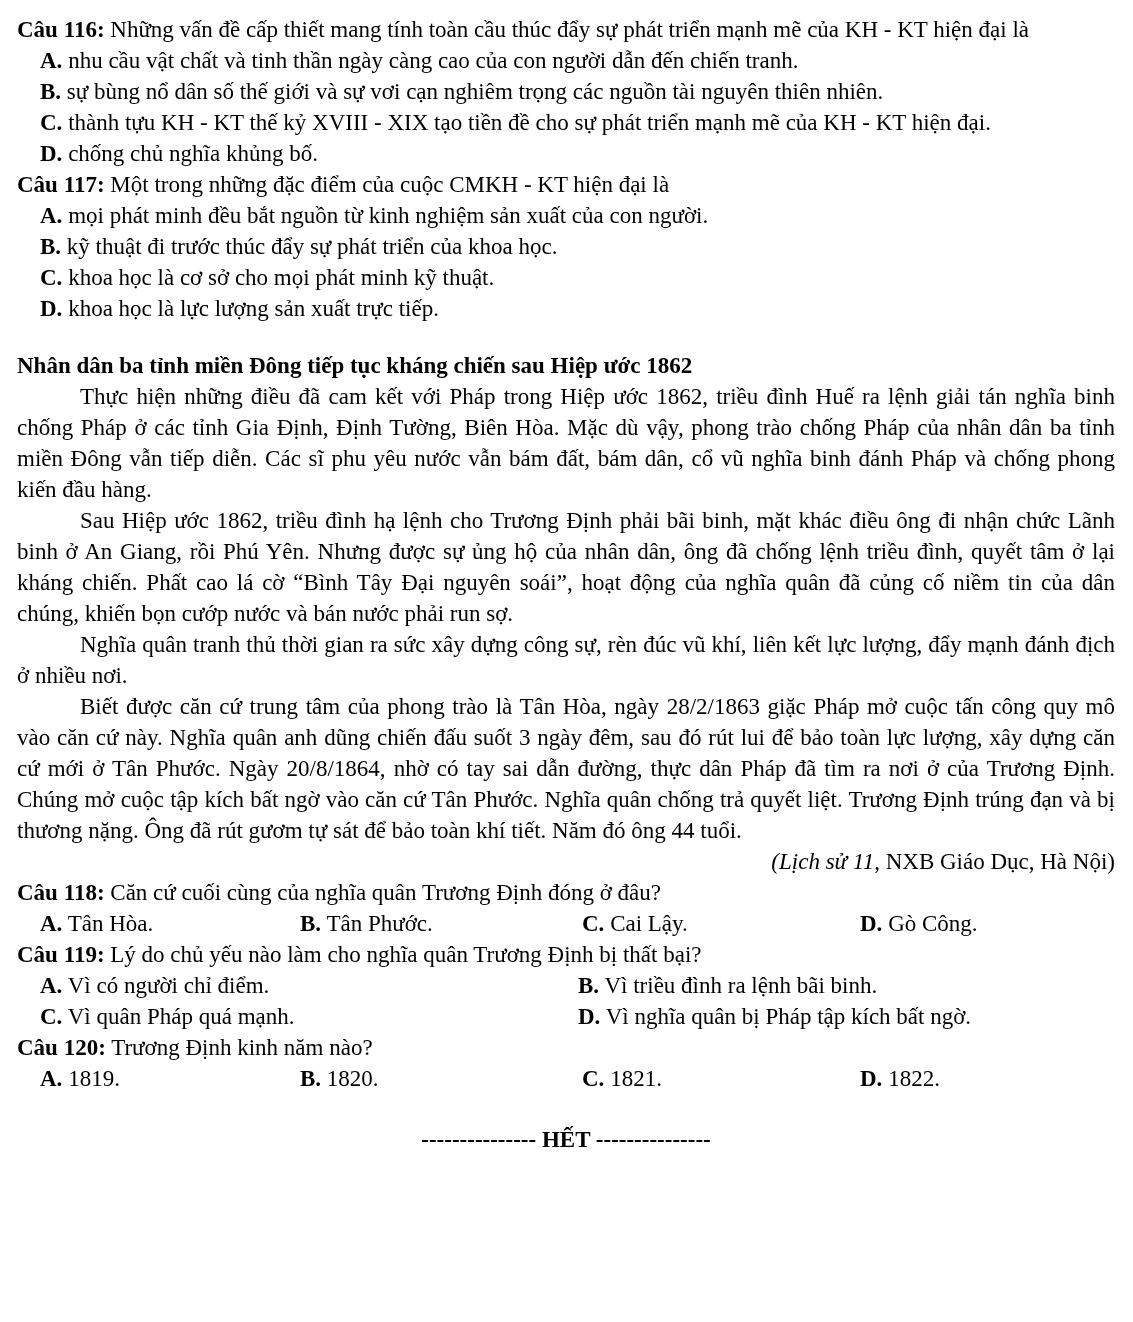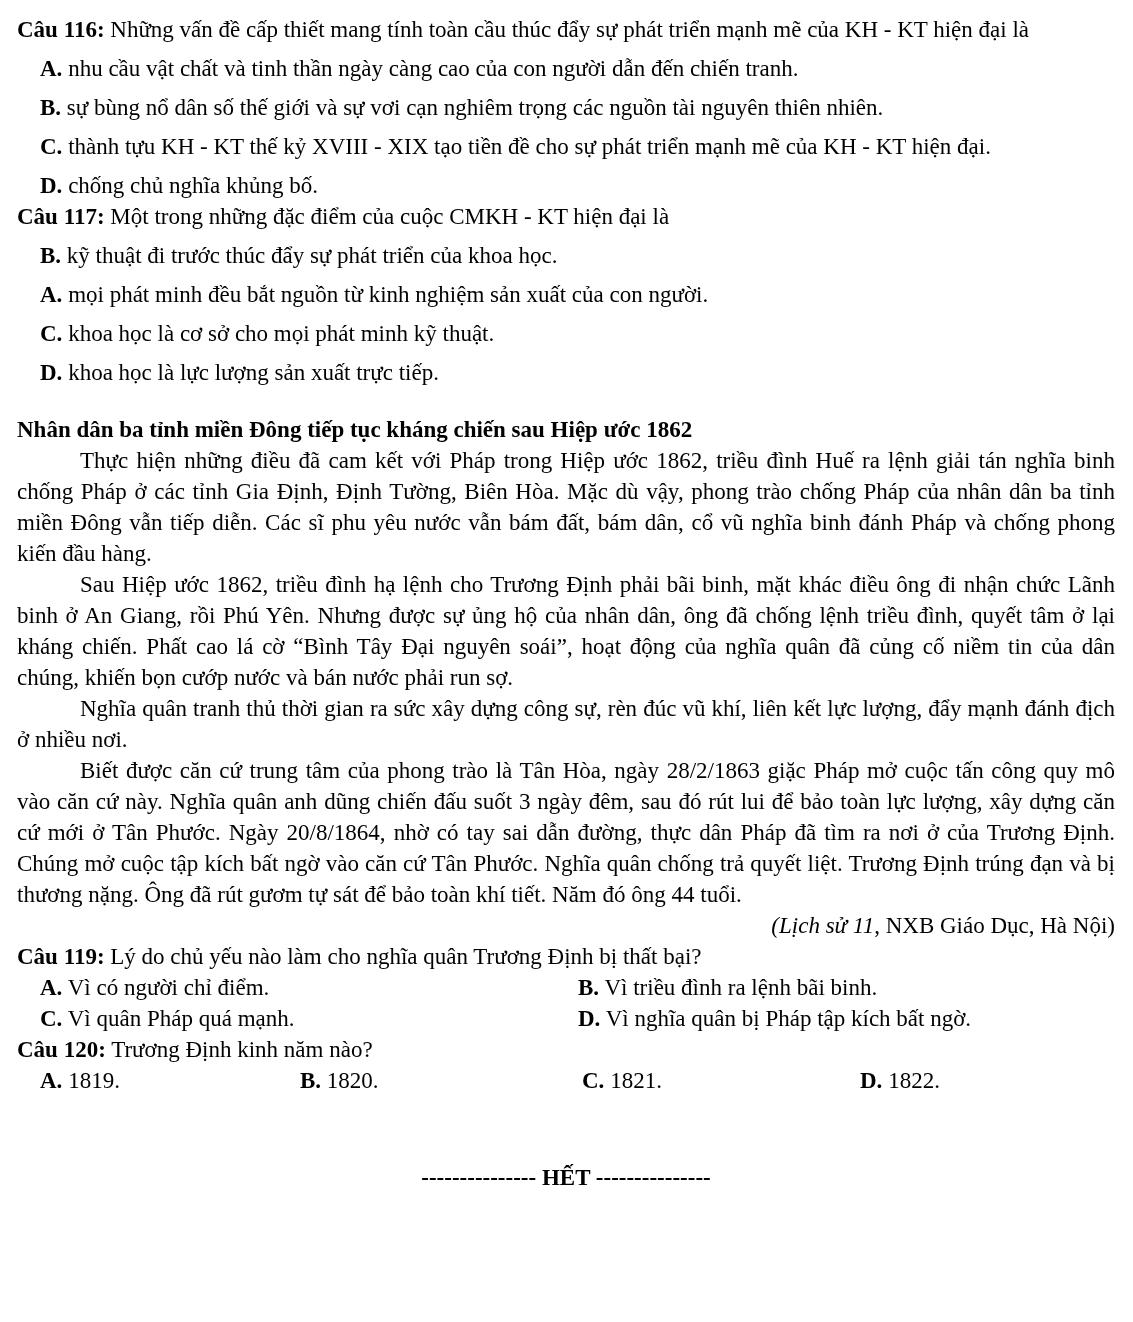--- a/index.html
+++ b/index.html
@@ -9,69 +9,76 @@
     height: 1322px;
     overflow: hidden;
     font-family: "Liberation Serif", "DejaVu Serif", serif;
     font-size: 23px;
     line-height: 31px;
     color: #000000;
     padding: 14px 18px 0 17px;
   }
   b { font-weight: bold; }
   .q-line { text-align: justify; }
-  .opt { padding-left: 23px; margin-top: 8px; }
+  .opt { padding-left: 23px; }
   .opts-4 {
     display: grid;
     grid-template-columns: 260px 282px 278px 1fr;
     padding-left: 23px;
   }
   .opts-2 {
     display: grid;
     grid-template-columns: 538px 1fr;
     padding-left: 23px;
   }
   .passage { margin-top: 26px; }
   .passage-instruction { font-weight: bold; }
   .passage-title { font-weight: bold; text-align: left; }
   .body-par { text-align: justify; text-indent: 63px; }
   .citation { text-align: right; }
-  .footer { margin-top: 66px; text-align: center; font-weight: bold; }
+  .footer { margin-top: 30px; text-align: center; font-weight: bold; }
 </style>
 </head>
 <body>
 
 <div>
 
   <section>
     <p class="q-line"><b>Câu 116:</b> <span>Những vấn đề cấp thiết mang tính toàn cầu thúc đẩy sự phát triển mạnh mẽ của KH - KT hiện đại là</span></p>
     <p class="opt"><b>A.</b> <span>nhu cầu vật chất và tinh thần ngày càng cao của con người dẫn đến chiến tranh.</span></p>
     <p class="opt"><b>B.</b> <span>sự bùng nổ dân số thế giới và sự vơi cạn nghiêm trọng các nguồn tài nguyên thiên nhiên.</span></p>
     <p class="opt"><b>C.</b> <span>thành tựu KH - KT thế kỷ XVIII - XIX tạo tiền đề cho sự phát triển mạnh mẽ của KH - KT hiện đại.</span></p>
     <p class="opt"><b>D.</b> <span>chống chủ nghĩa khủng bố.</span></p>
   </section>
 
   <section>
     <p class="q-line"><b>Câu 117:</b> <span>Một trong những đặc điểm của cuộc CMKH - KT hiện đại là</span></p>
+    <p class="opt"><b>A.</b> <span>mọi phát minh đều bắt nguồn từ kinh nghiệm sản xuất của con người.</span></p>
     <p class="opt"><b>B.</b> <span>kỹ thuật đi trước thúc đẩy sự phát triển của khoa học.</span></p>
-    <p class="opt"><b>A.</b> <span>mọi phát minh đều bắt nguồn từ kinh nghiệm sản xuất của con người.</span></p>
     <p class="opt"><b>C.</b> <span>khoa học là cơ sở cho mọi phát minh kỹ thuật.</span></p>
     <p class="opt"><b>D.</b> <span>khoa học là lực lượng sản xuất trực tiếp.</span></p>
   </section>
 
   <section class="passage">
     <p class="passage-title">Nhân dân ba tỉnh miền Đông tiếp tục kháng chiến sau Hiệp ước 1862</p>
     <p class="body-par">Thực hiện những điều đã cam kết với Pháp trong Hiệp ước 1862, triều đình Huế ra lệnh giải tán nghĩa binh chống Pháp ở các tỉnh Gia Định, Định Tường, Biên Hòa. Mặc dù vậy, phong trào chống Pháp của nhân dân ba tỉnh miền Đông vẫn tiếp diễn. Các sĩ phu yêu nước vẫn bám đất, bám dân, cổ vũ nghĩa binh đánh Pháp và chống phong kiến đầu hàng.</p>
     <p class="body-par">Sau Hiệp ước 1862, triều đình hạ lệnh cho Trương Định phải bãi binh, mặt khác điều ông đi nhận chức Lãnh binh ở An Giang, rồi Phú Yên. Nhưng được sự ủng hộ của nhân dân, ông đã chống lệnh triều đình, quyết tâm ở lại kháng chiến. Phất cao lá cờ “Bình Tây Đại nguyên soái”, hoạt động của nghĩa quân đã củng cố niềm tin của dân chúng, khiến bọn cướp nước và bán nước phải run sợ.</p>
     <p class="body-par">Nghĩa quân tranh thủ thời gian ra sức xây dựng công sự, rèn đúc vũ khí, liên kết lực lượng, đẩy mạnh đánh địch ở nhiều nơi.</p>
     <p class="body-par">Biết được căn cứ trung tâm của phong trào là Tân Hòa, ngày 28/2/1863 giặc Pháp mở cuộc tấn công quy mô vào căn cứ này. Nghĩa quân anh dũng chiến đấu suốt 3 ngày đêm, sau đó rút lui để bảo toàn lực lượng, xây dựng căn cứ mới ở Tân Phước. Ngày 20/8/1864, nhờ có tay sai dẫn đường, thực dân Pháp đã tìm ra nơi ở của Trương Định. Chúng mở cuộc tập kích bất ngờ vào căn cứ Tân Phước. Nghĩa quân chống trả quyết liệt. Trương Định trúng đạn và bị thương nặng. Ông đã rút gươm tự sát để bảo toàn khí tiết. Năm đó ông 44 tuổi.</p>
     <p class="citation"><i>(Lịch sử 11</i><span>, NXB Giáo Dục, Hà Nội)</span></p>
   </section>
 
   <section>
+    <p class="q-line"><b>Câu 118:</b> <span>Căn cứ cuối cùng của nghĩa quân Trương Định đóng ở đâu?</span></p>
+    <div class="opts-4">
+      <p><b>A.</b> <span>Tân Hòa.</span></p>
+      <p><b>B.</b> <span>Tân Phước.</span></p>
+      <p><b>C.</b> <span>Cai Lậy.</span></p>
+      <p><b>D.</b> <span>Gò Công.</span></p>
+    </div>
   </section>
 
   <section>
     <p class="q-line"><b>Câu 119:</b> <span>Lý do chủ yếu nào làm cho nghĩa quân Trương Định bị thất bại?</span></p>
     <div class="opts-2">
       <p><b>A.</b> <span>Vì có người chỉ điểm.</span></p>
       <p><b>B.</b> <span>Vì triều đình ra lệnh bãi binh.</span></p>
       <p><b>C.</b> <span>Vì quân Pháp quá mạnh.</span></p>
       <p><b>D.</b> <span>Vì nghĩa quân bị Pháp tập kích bất ngờ.</span></p>
     </div>

